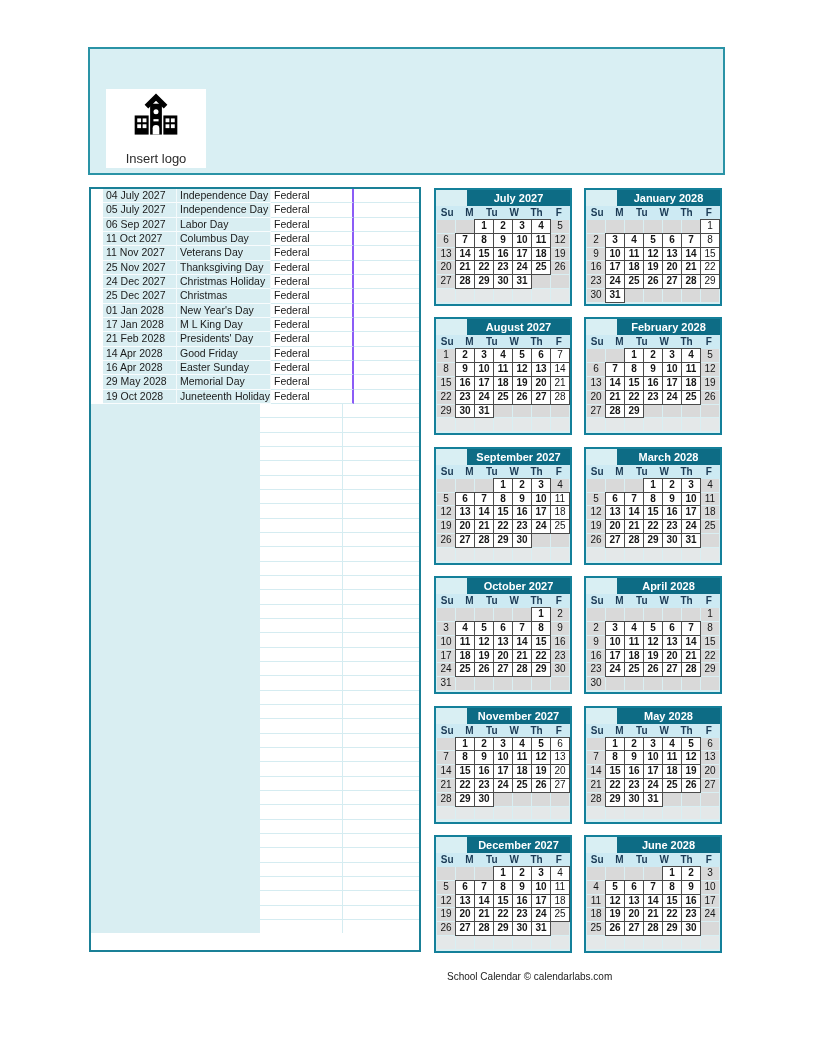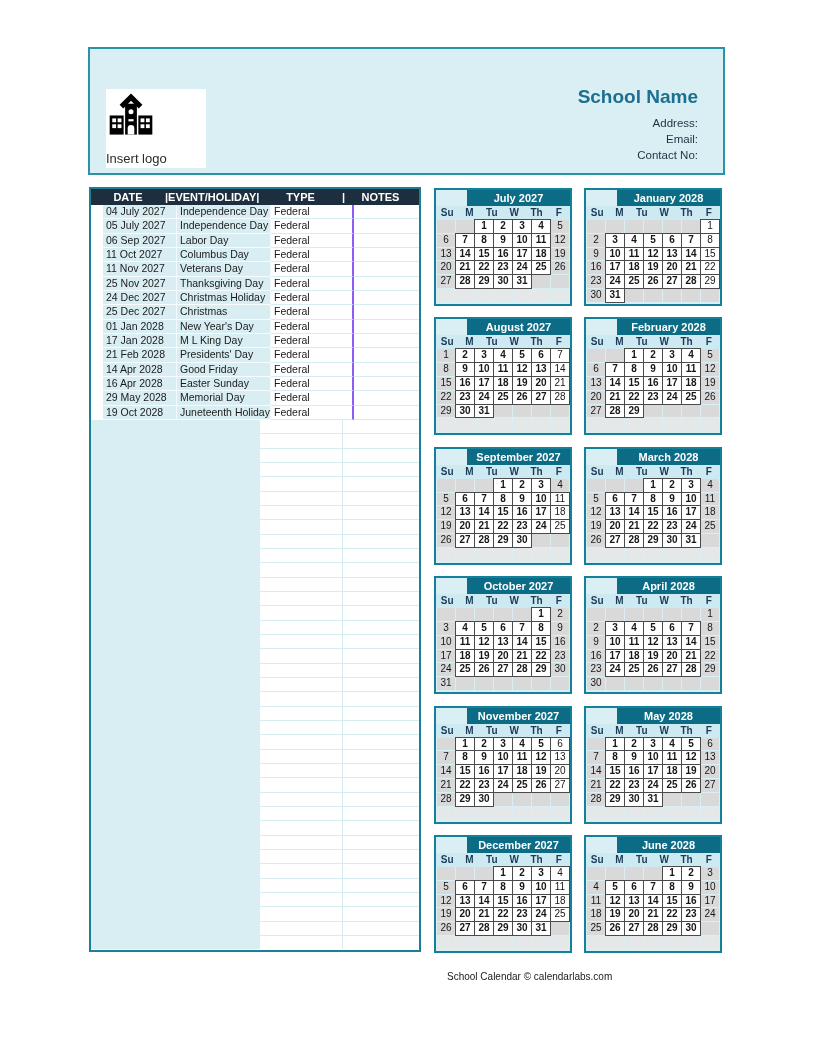--- a/index.html
+++ b/index.html
@@ -12,21 +12,21 @@
     position:absolute;left:88px;top:47px;width:637px;height:128px;
     border:2px solid var(--border-teal);box-sizing:border-box;background:var(--panel-blue);
   }
   #title-bar{
     height:33px;background:var(--teal);border-bottom:2px solid var(--border-teal);
     color:#fff;font-size:21px;font-weight:bold;text-align:center;line-height:33px;
     letter-spacing:.2px;
   }
   #logo-box{
     position:absolute;left:16px;top:40px;width:100px;height:79px;background:#fff;
-    display:flex;flex-direction:column;justify-content:center;gap:10px;
+    display:flex;flex-direction:column;align-items:center;justify-content:center;gap:10px;
   }
   #logo-box .logo-label{font-size:13px;color:#2b2b2b;}
   #school-info{
     position:absolute;right:25px;top:37px;text-align:right;
   }
   #school-name{font-size:19px;font-weight:bold;color:#1d6f91;margin-bottom:7px;}
   .info-line{font-size:11.5px;color:#1d3340;line-height:16px;}
   
   #events-table{
     position:absolute;left:89px;top:187px;width:332px;height:765px;
@@ -97,36 +97,23 @@
         <rect x="8.5" y="44" width="5.2" height="5.2" fill="#fff"></rect>
         <rect x="15.8" y="44" width="5.2" height="5.2" fill="#fff"></rect>
         <rect x="47" y="36" width="5.2" height="5.2" fill="#fff"></rect>
         <rect x="54.3" y="36" width="5.2" height="5.2" fill="#fff"></rect>
         <rect x="47" y="44" width="5.2" height="5.2" fill="#fff"></rect>
         <rect x="54.3" y="44" width="5.2" height="5.2" fill="#fff"></rect>
       </svg>
     </span>
     <span class="logo-label">Insert logo</span>
   </div>
-  <div id="school-info">
-    <div id="school-name">School Name</div>
-    <div class="info-line">Address:</div>
-    <div class="info-line">Email:</div>
-    <div class="info-line">Contact No:</div>
-  </div>
 </div>
 
 <div id="events-table">
-  <div id="et-header">
-    <div class="hc hc1">DATE</div>
-    <div class="hc hc2">|EVENT/HOLIDAY|</div>
-    <div class="hc hc3">TYPE</div>
-    <div class="hc hc4">NOTES</div>
-    <span class="hdiv">|</span>
-  </div>
   <div id="et-body">
       <div class="et-row">
         <div class="cell c-date">04 July 2027</div>
         <div class="cell c-event">Independence Day H</div>
         <div class="cell c-type">Federal</div>
         <div class="cell c-notes"></div>
       </div>
       <div class="et-row">
         <div class="cell c-date">05 July 2027</div>
         <div class="cell c-event">Independence Day</div>

